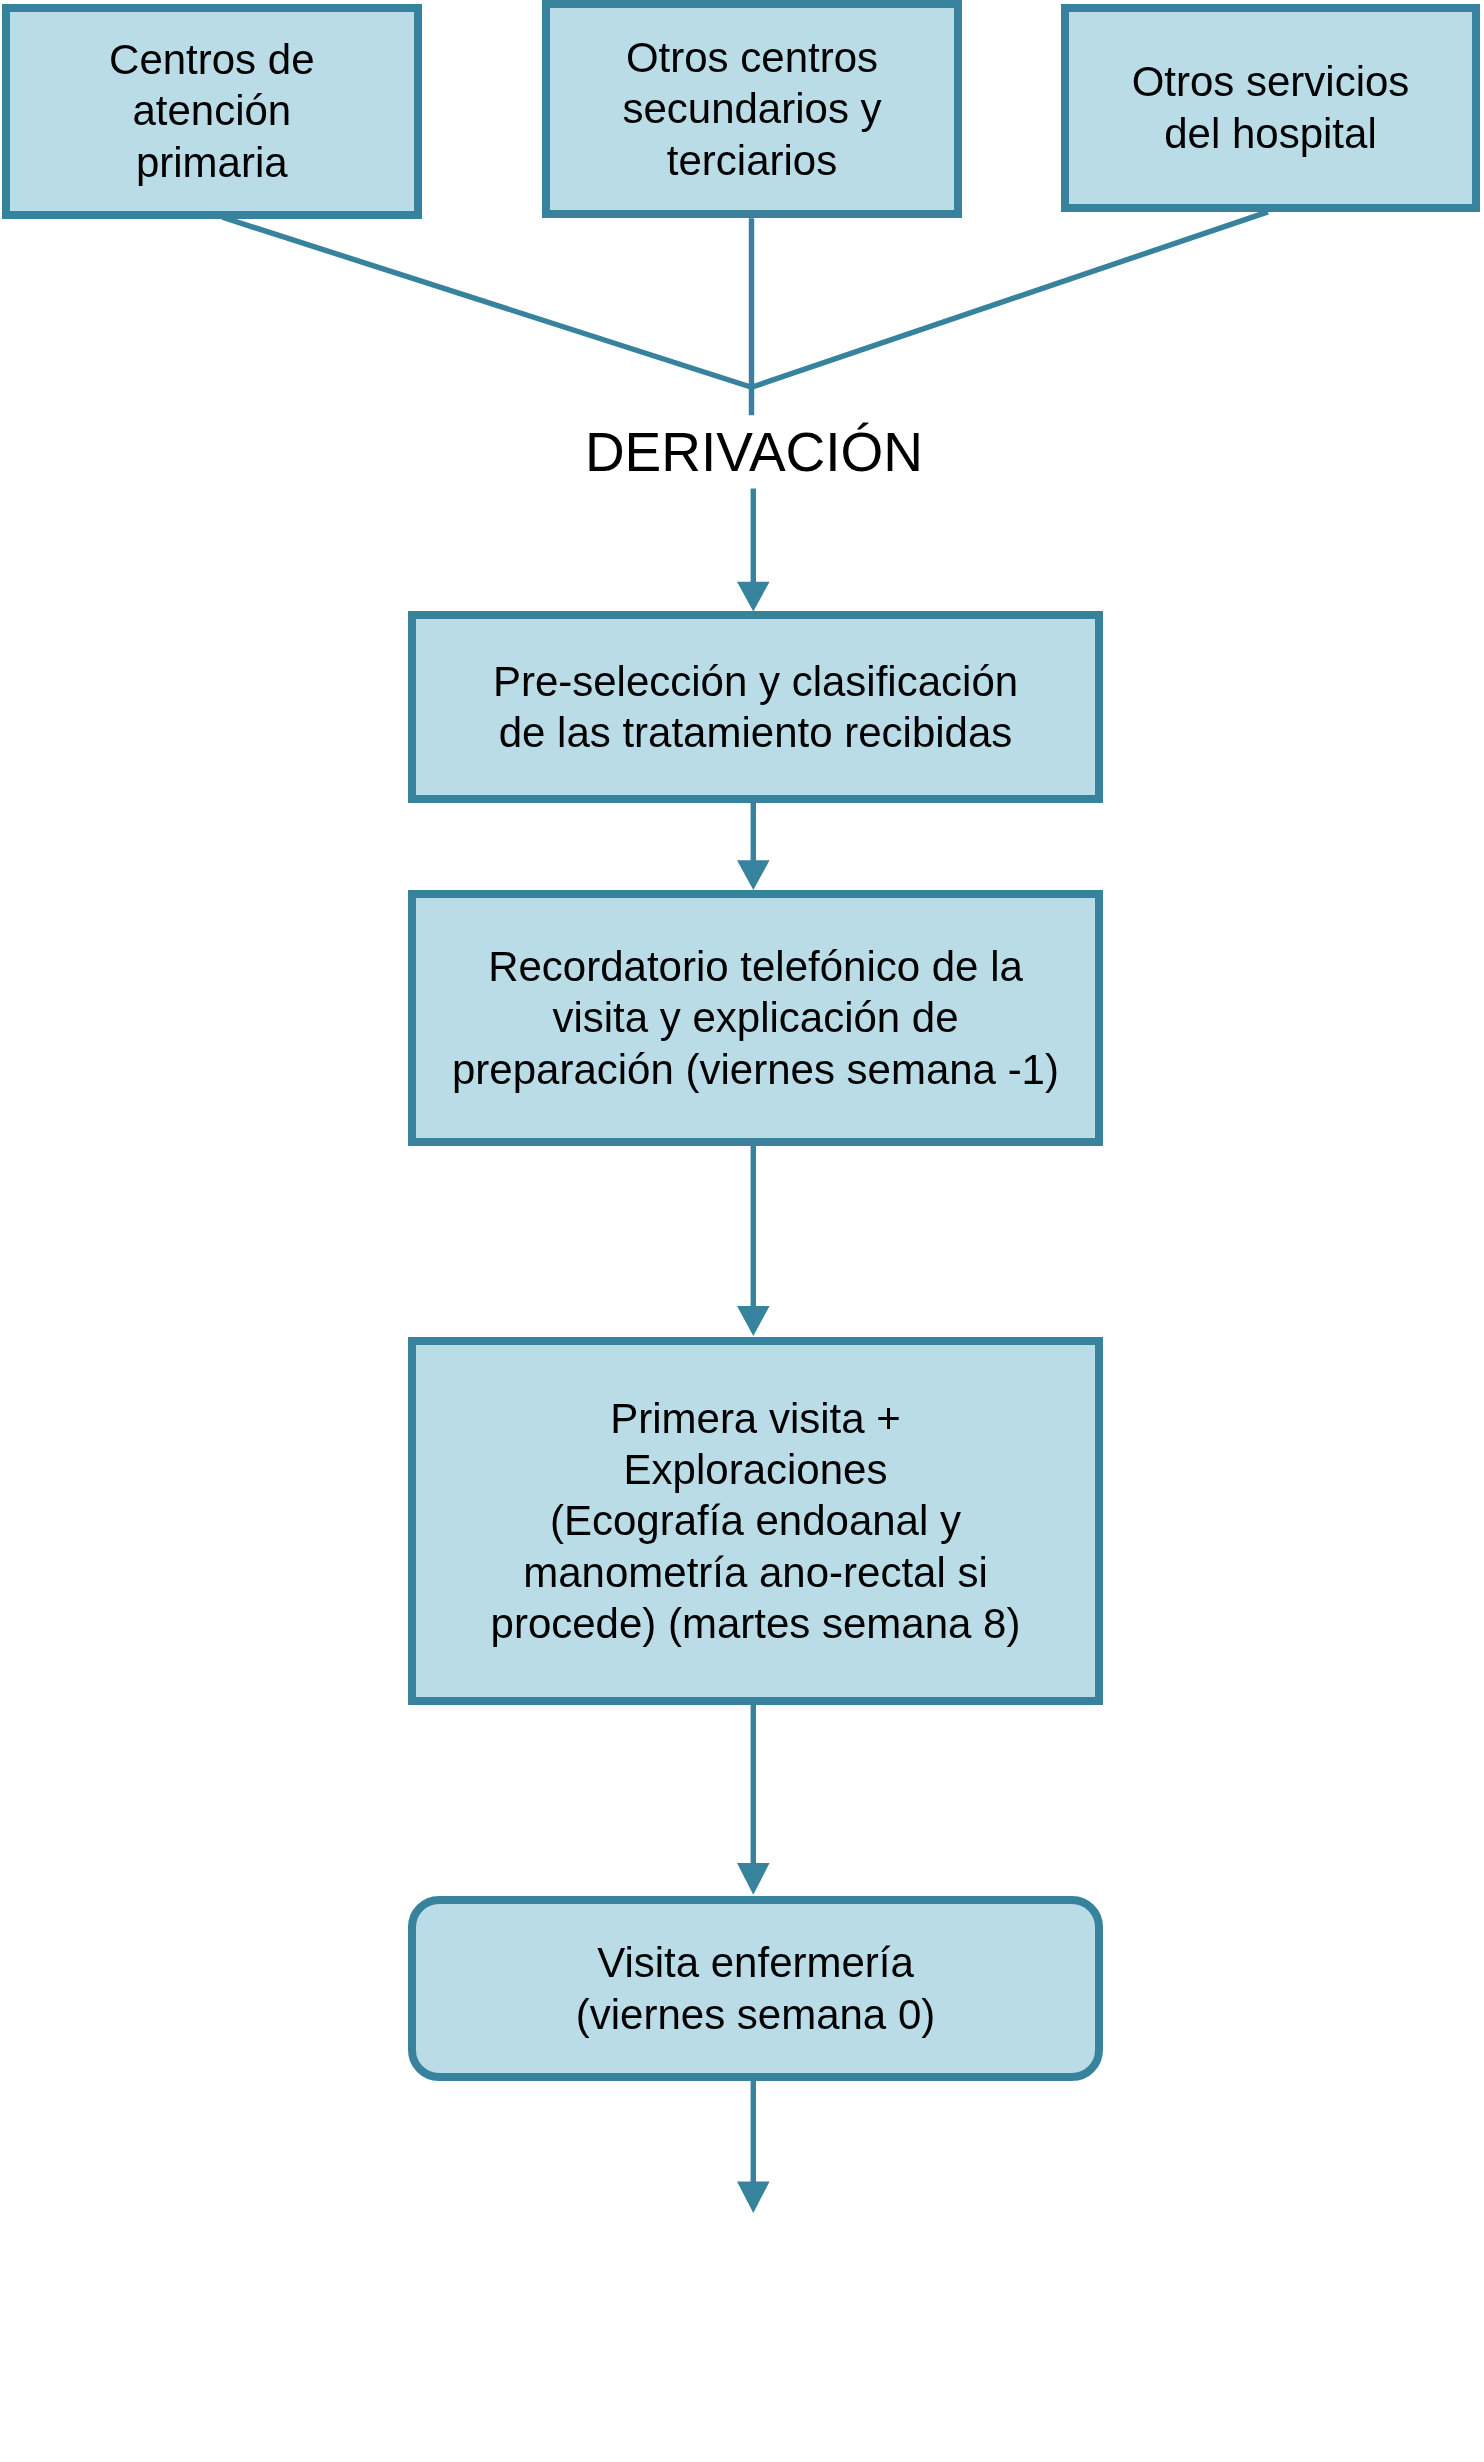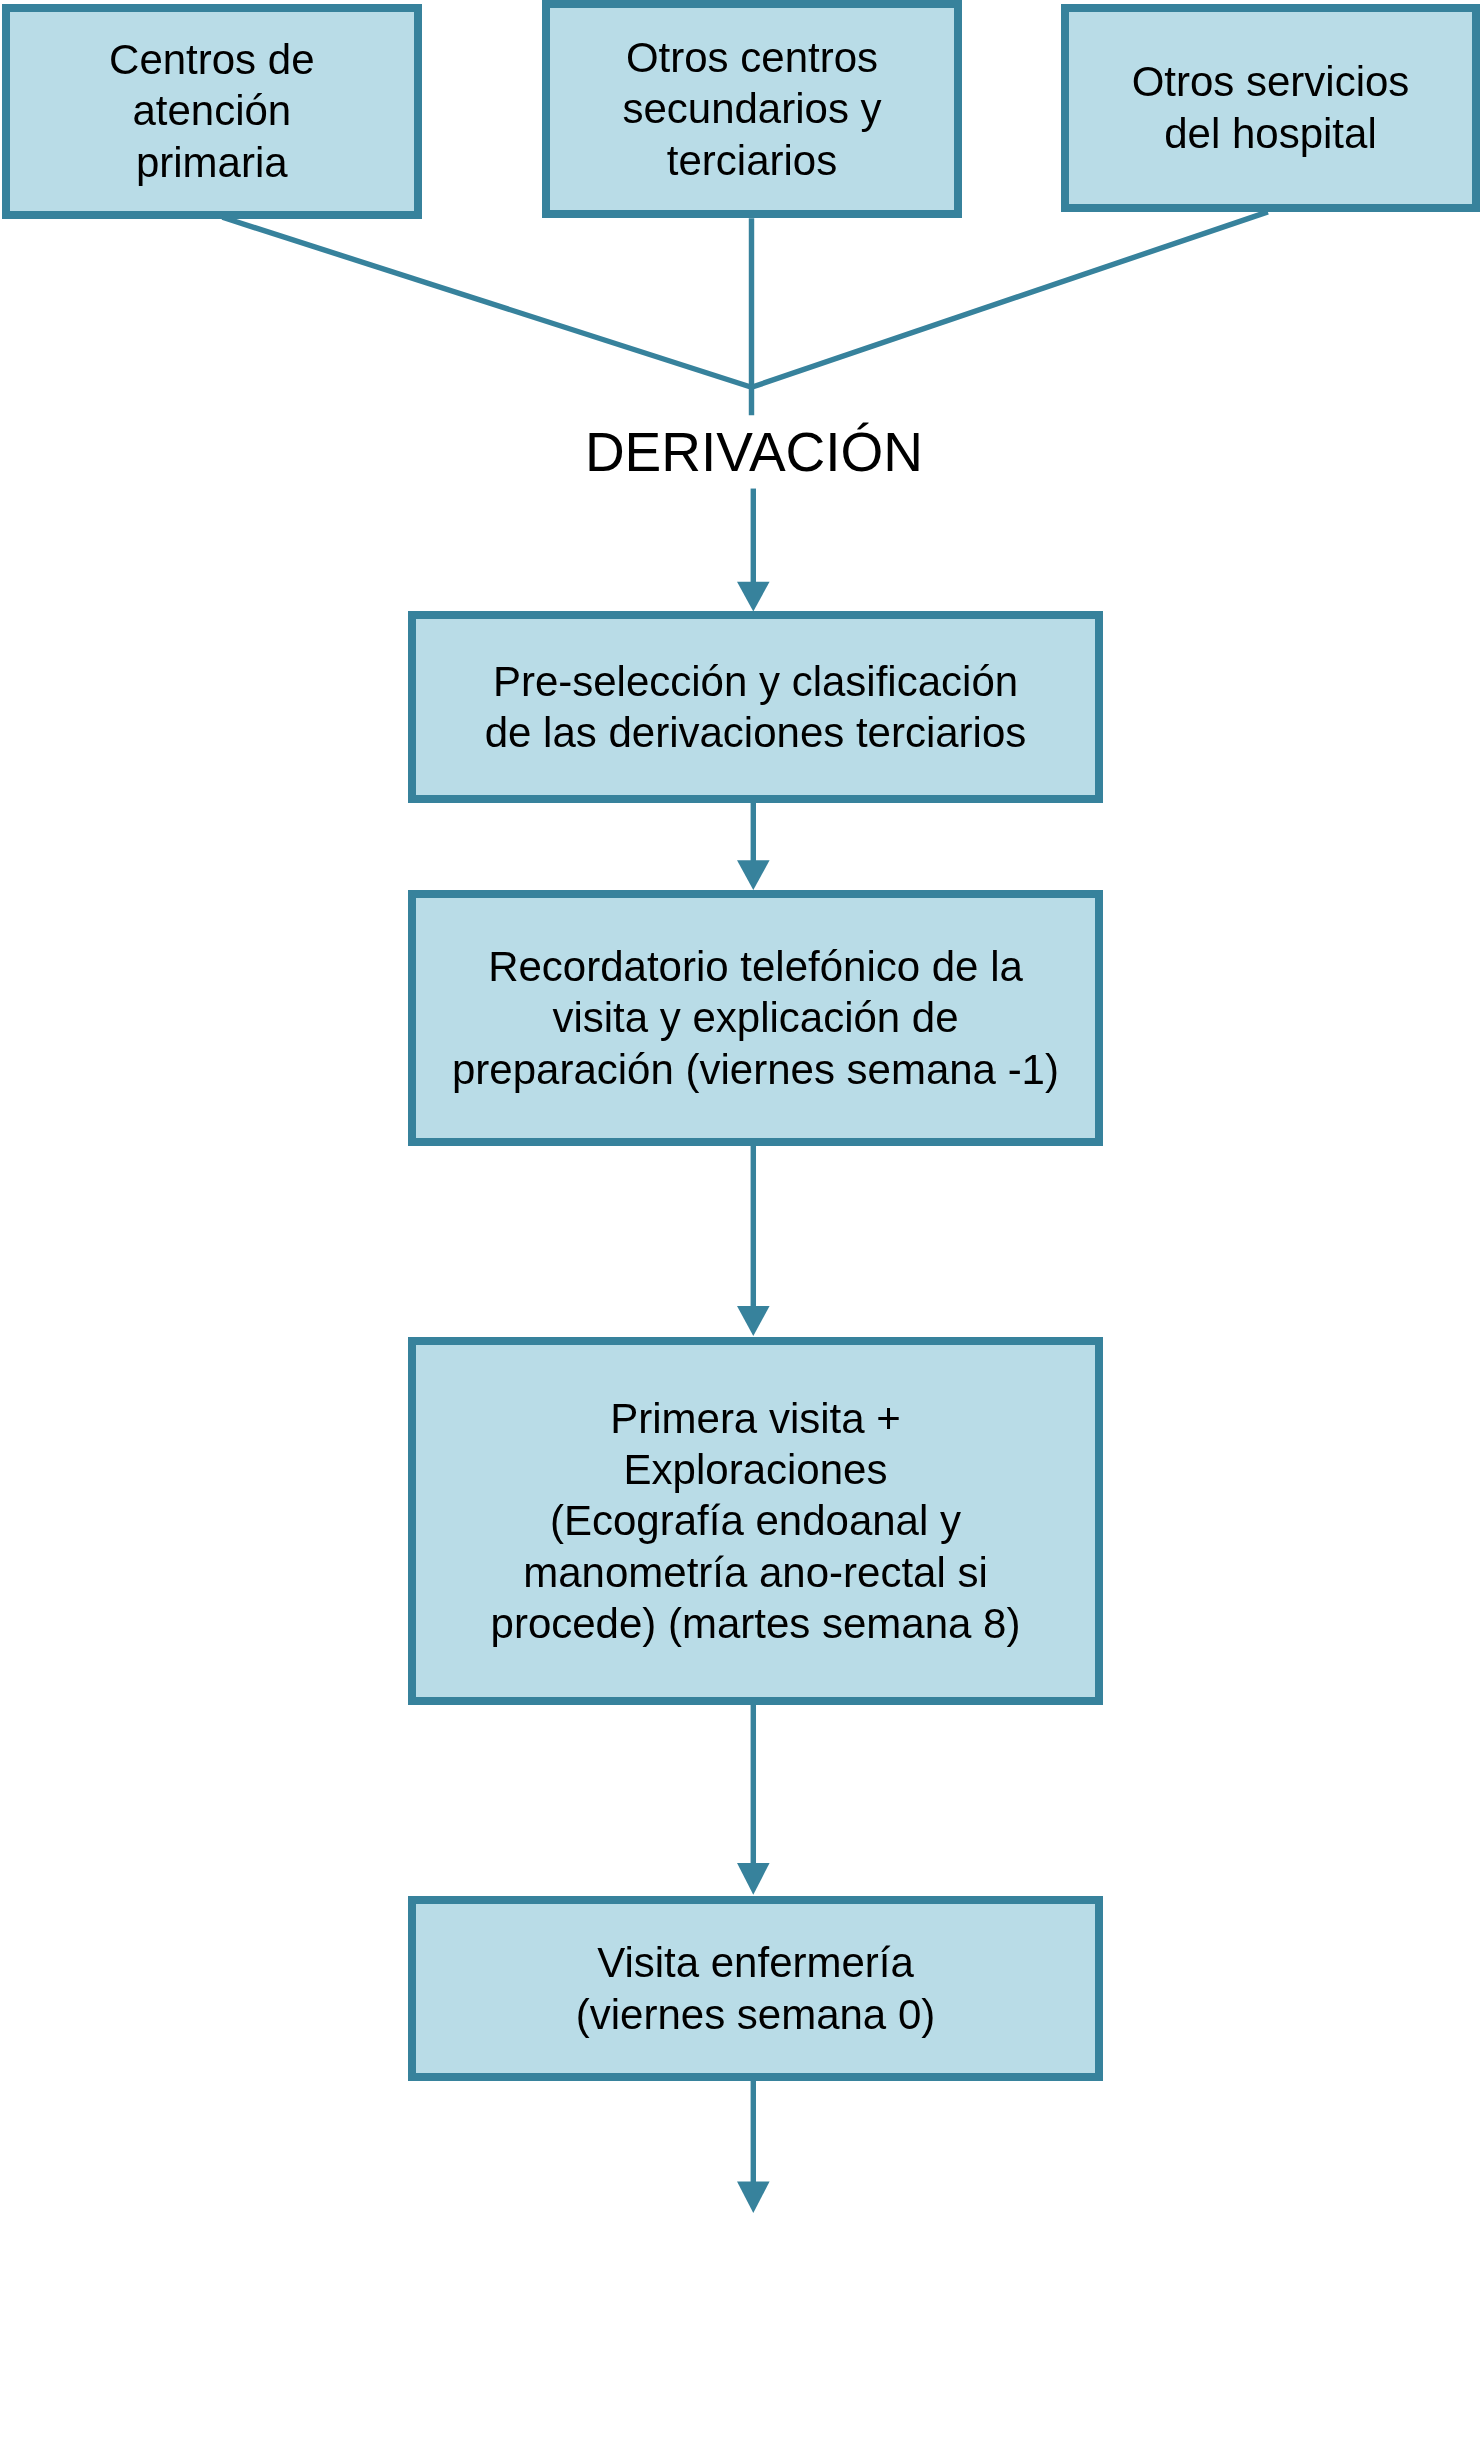--- a/index.html
+++ b/index.html
@@ -50,21 +50,21 @@
     line-height:1.22;
   }
   
   .n-primary   {left:1.8px;    top:3.6px;   width:420px; height:215px;}
   .n-secondary {left:542px;  top:0px;   width:420px; height:218px;}
   .n-hospital  {left:1061px; top:3.6px;   width:419px; height:208px;}
   
   .n-preselec  {left:408px;  top:611px;  width:695px; height:192px;}
   .n-record    {left:408px;  top:890px;  width:695px; height:256px;}
   .n-primera   {left:408px;  top:1337px; width:695px; height:368px;}
-  .n-enfermeria{left:408px;  top:1896px; width:695px; height:185px;}
+  .n-enfermeria{left:408px;  top:1896px; width:695px; height:185px;border-radius:31px;}
   .n-segunda   {left:408px;  top:2215px; width:695px; height:239px;}
   .derivacion{
     position:absolute;
     left:392px; top:422px;
     width:724px;
     text-align:center;
     font-size:55px;
     line-height:1.1;
   }
 </style>
@@ -109,21 +109,21 @@
   <div class="node n-secondary">
     <span class="label">Otros centros
 secundarios y
 terciarios</span>
   </div>
 
   <div class="derivacion">DERIVACIÓN</div>
 
   <div class="node n-preselec">
     <span class="label">Pre-selección y clasificación
-de las derivaciones terciarios</span>
+de las tratamiento recibidas</span>
   </div>
 
   <div class="node n-record">
     <span class="label">Recordatorio telefónico de la
 visita y explicación de
 preparación (viernes semana -1)</span>
   </div>
 
   <div class="node n-primera">
     <span class="label">Primera visita +

